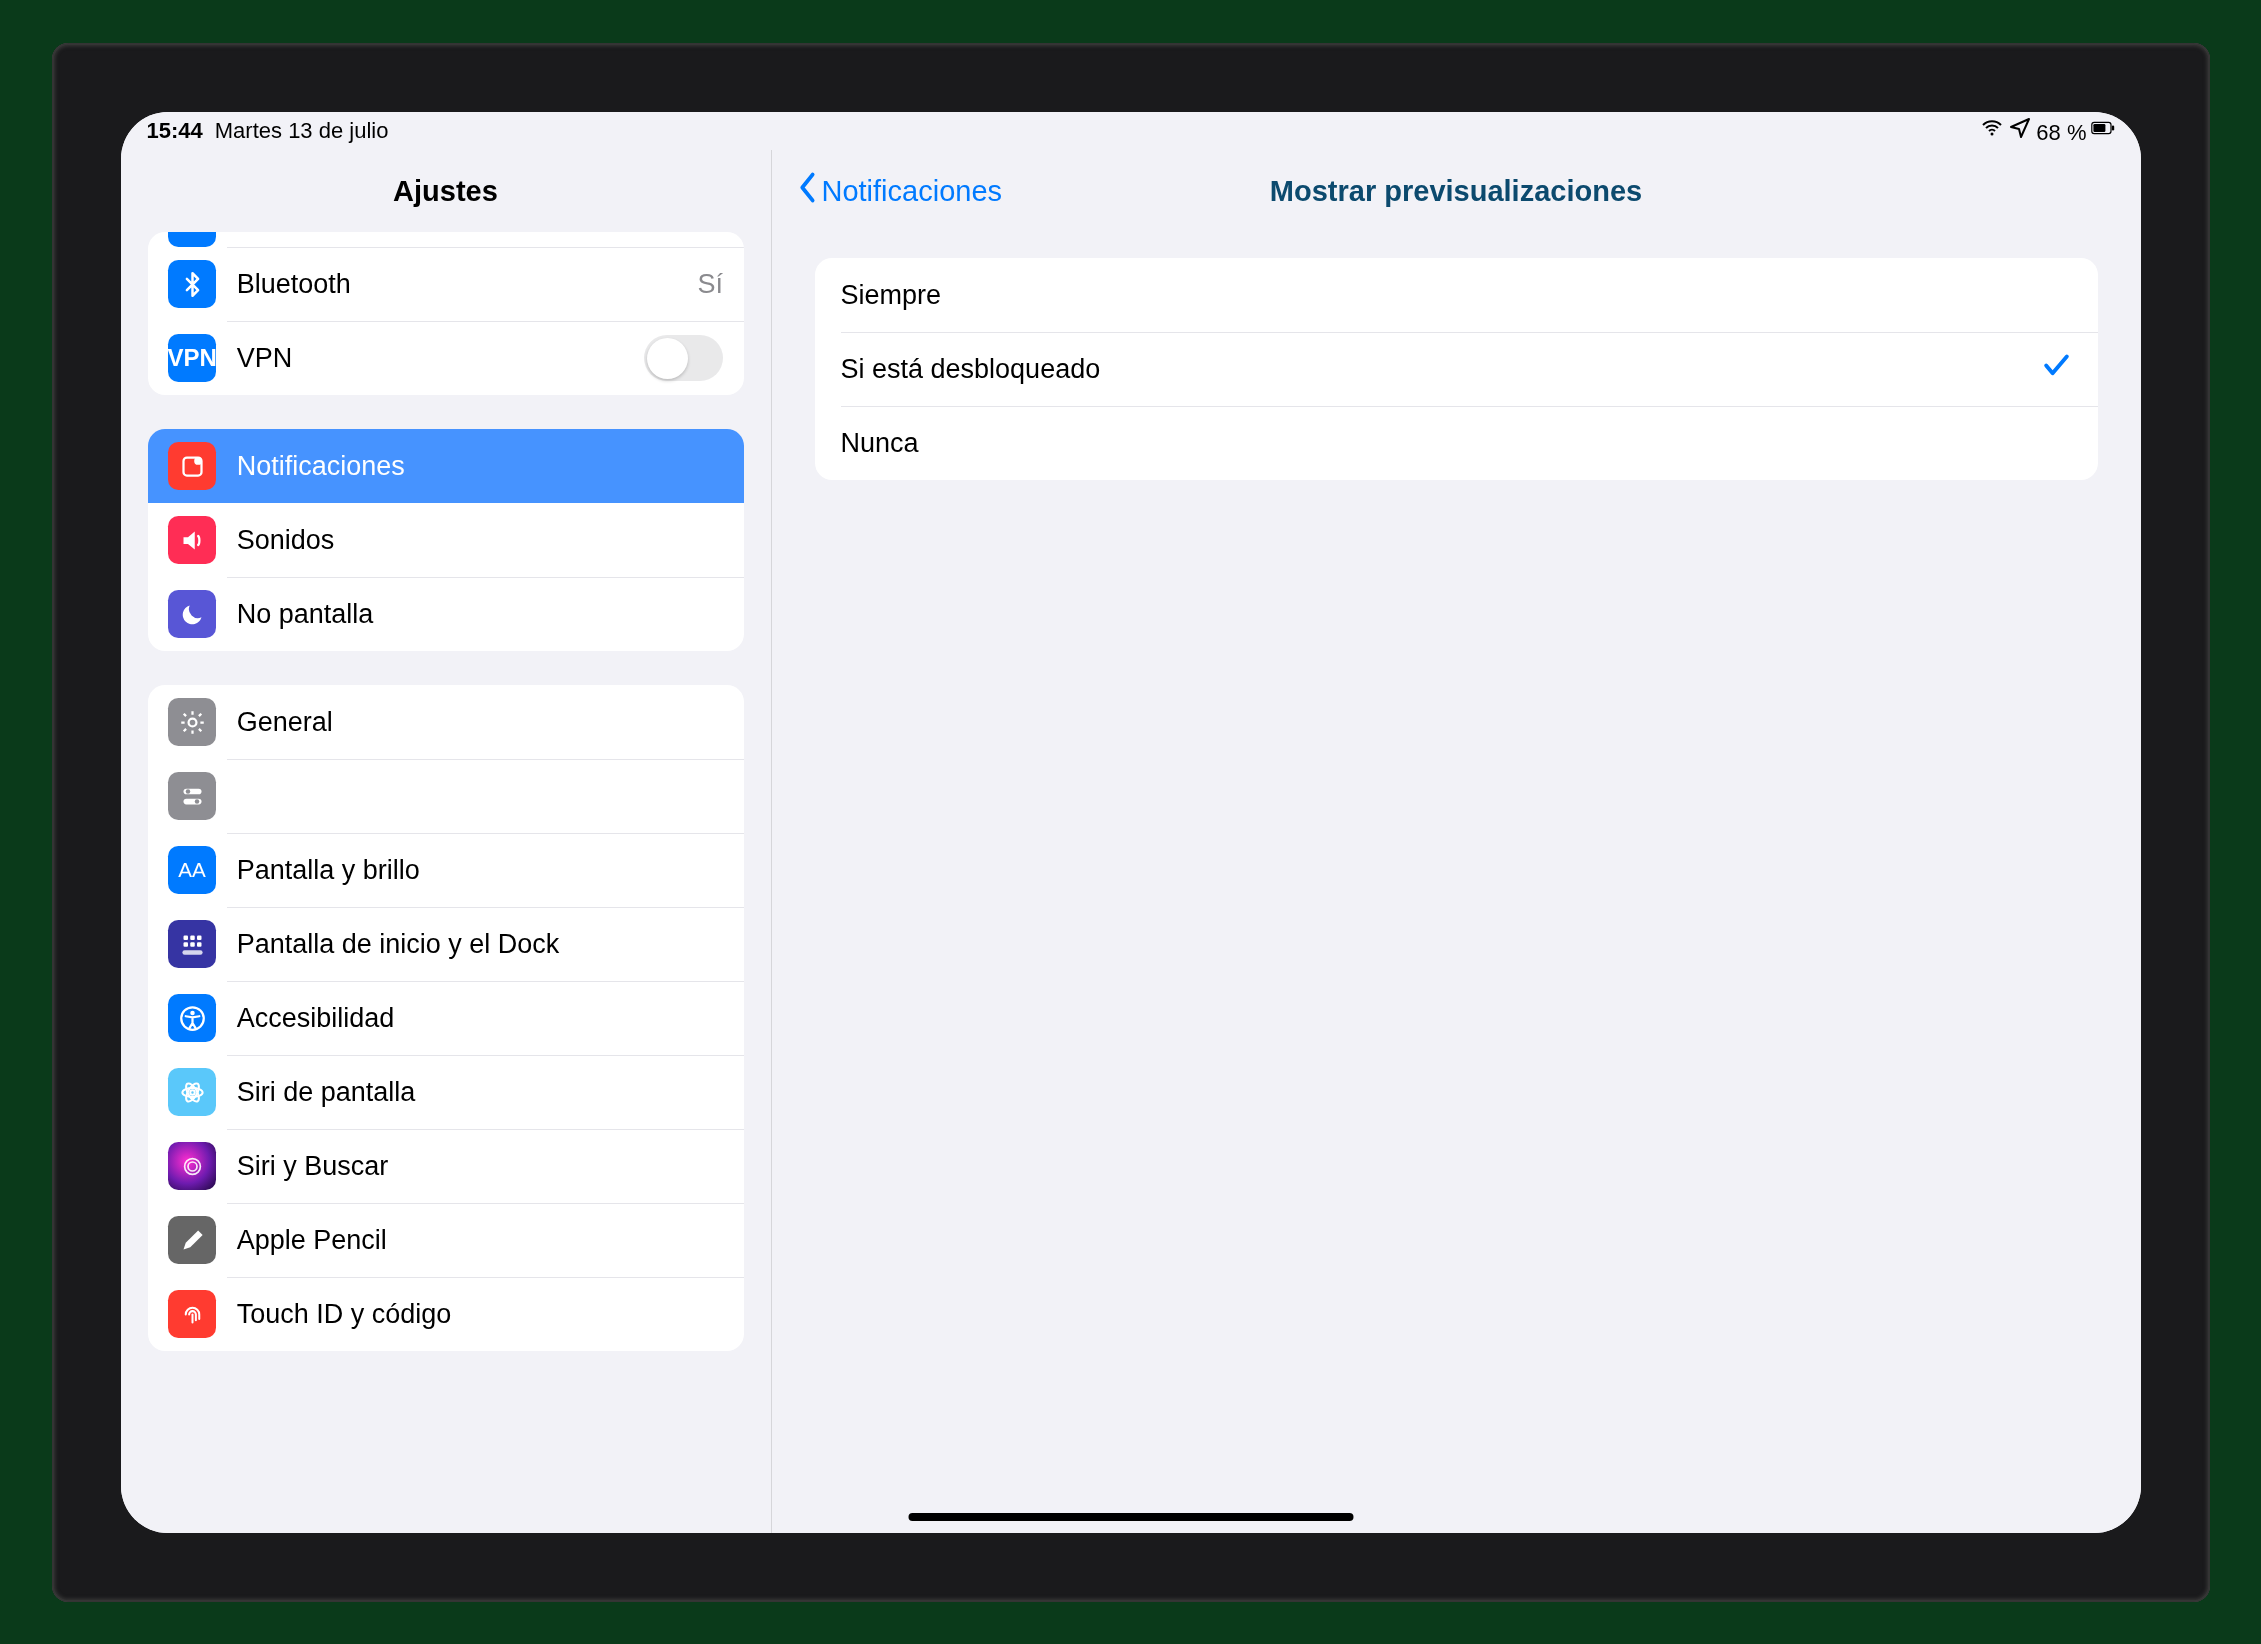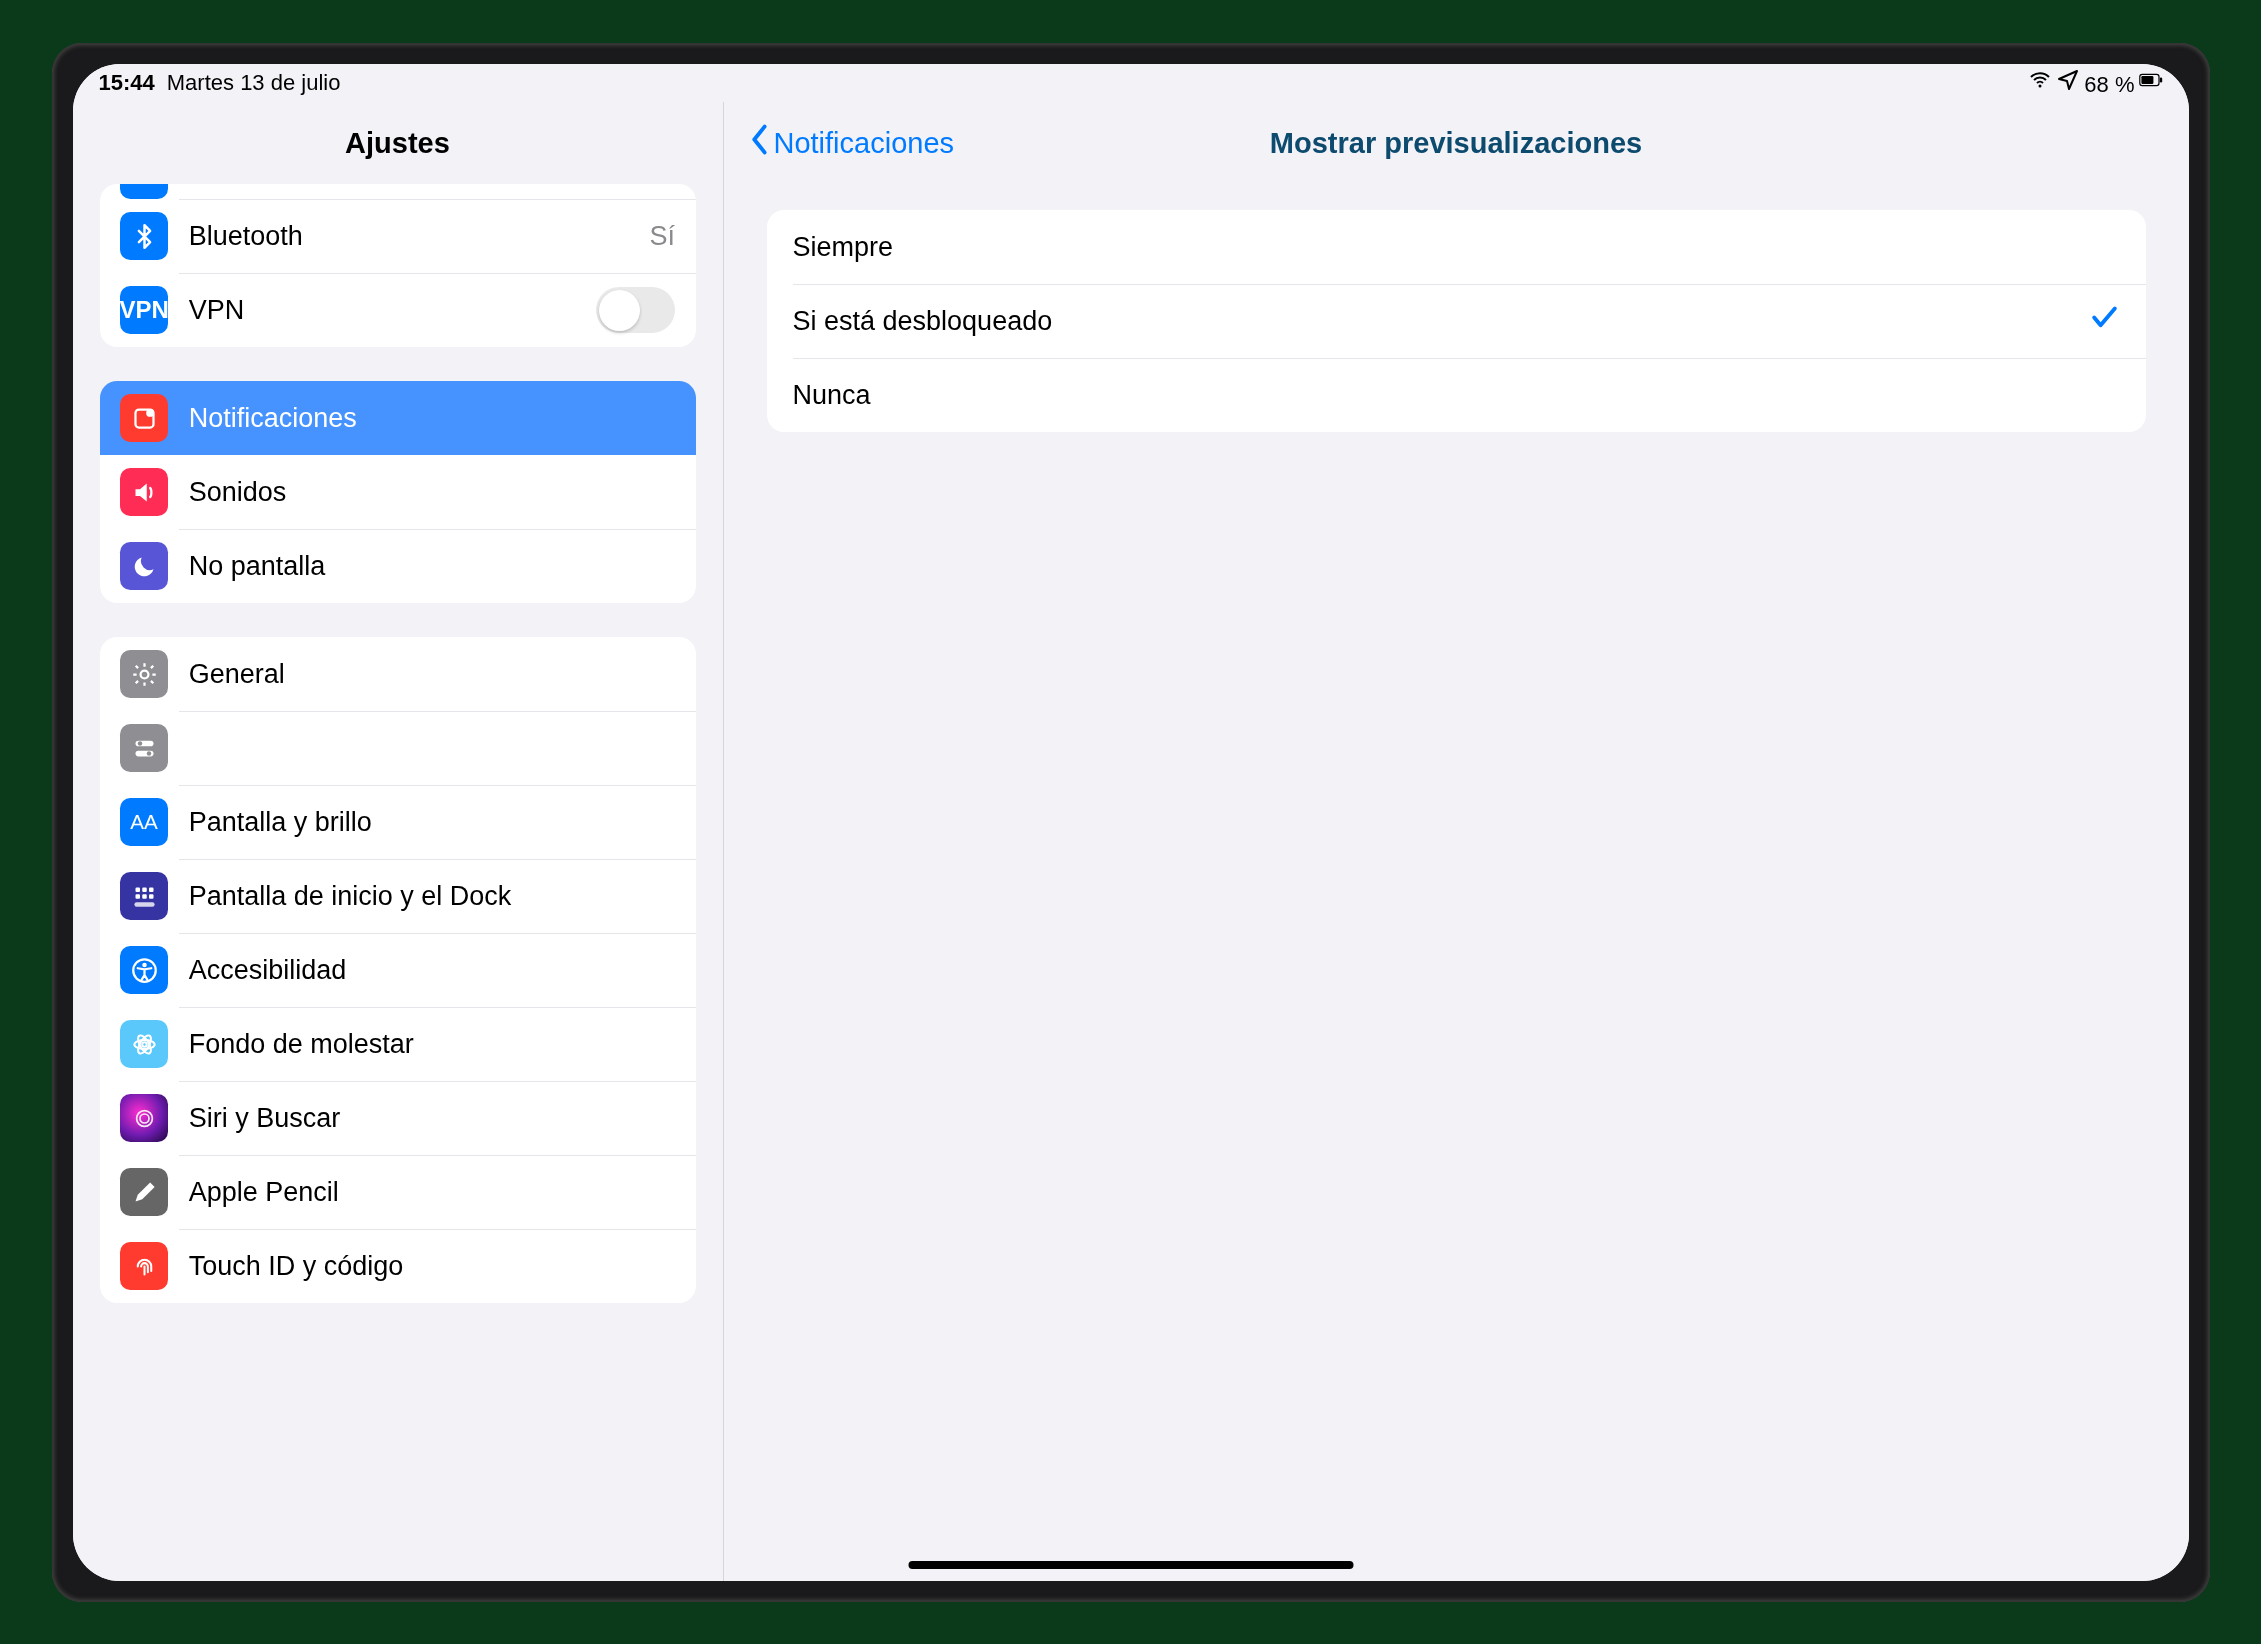--- a/index.html
+++ b/index.html
@@ -10,22 +10,22 @@
     display: flex;
     align-items: center;
     justify-content: center;
     width: 2261px;
     height: 1645px;
   }
   .device-frame {
     width: 2158px;
     height: 1559px;
     background: #1a1a1c;
-    border-radius: 30px;
-    padding: 21px;
+    border-radius: 16px;
+    padding: 69px;
     box-shadow: inset 0 0 3.4px 3.4px #333, inset 0 0 0 1.7px #555;
     position: relative;
   }
   .screen {
     width: 100%;
     height: 100%;
     background: #f2f2f7;
     border-radius: 47px;
     overflow: hidden;
     display: flex;
@@ -349,21 +349,21 @@
             </div>
             <div class="row">
               <span class="icon ic-cyan">
                 <svg class="glyph" viewBox="0 0 24 24" fill="none" stroke="#fff" stroke-width="1.8">
                     <circle cx="12" cy="12" r="2"></circle>
                     <ellipse cx="12" cy="12" rx="9" ry="4"></ellipse>
                     <ellipse cx="12" cy="12" rx="9" ry="4" transform="rotate(60 12 12)"></ellipse>
                     <ellipse cx="12" cy="12" rx="9" ry="4" transform="rotate(-60 12 12)"></ellipse>
                   </svg>
               </span>
-              <span class="label">Fondo de molestar</span>
+              <span class="label">Siri de pantalla</span>
             </div>
             <div class="row">
               <span class="icon ic-siri">
                 <svg class="glyph" viewBox="0 0 24 24" fill="none" stroke="#fff" stroke-width="1.5" opacity=".9">
                     <circle cx="12" cy="12" r="7"></circle>
                     <circle cx="12" cy="12" r="4"></circle>
                   </svg>
               </span>
               <span class="label">Siri y Buscar</span>
             </div>

